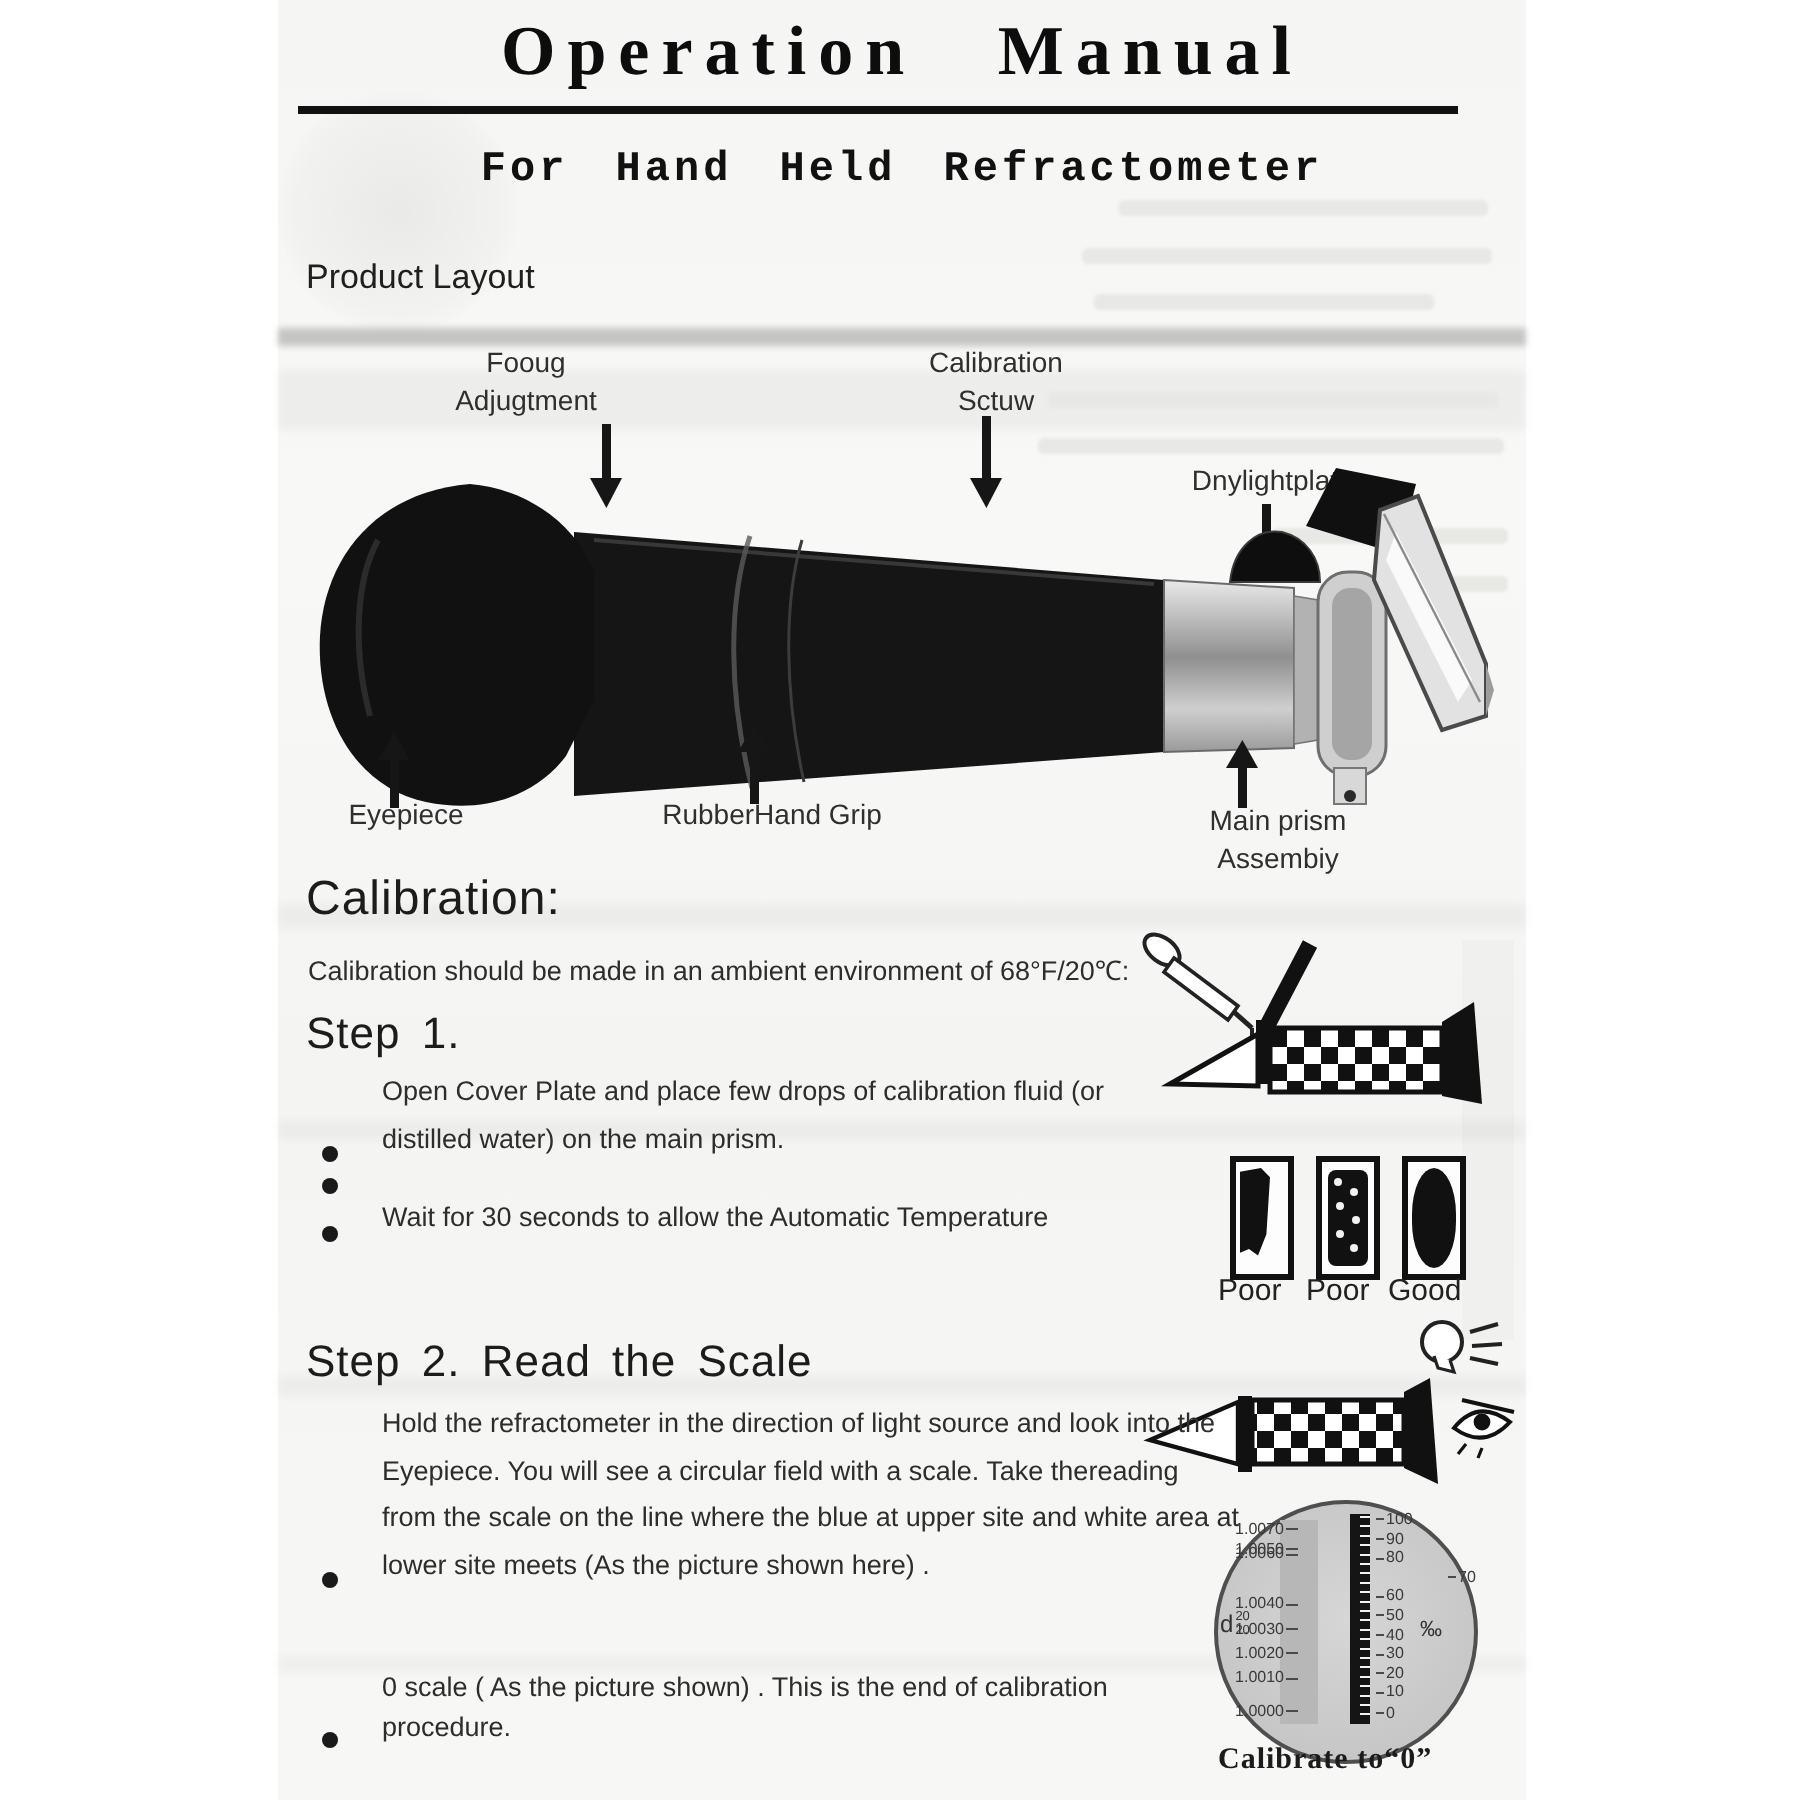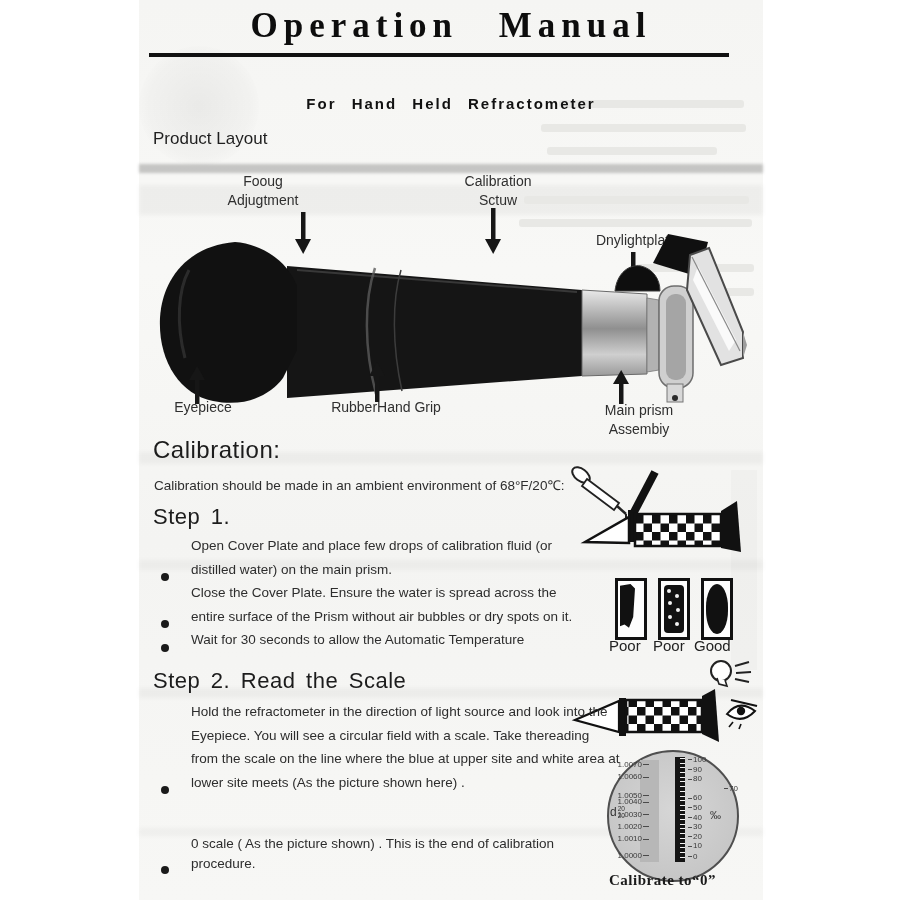--- a/index.html
+++ b/index.html
@@ -5,22 +5,22 @@
   html,body{margin:0;padding:0;background:#ffffff;}
   #canvas{position:relative;width:900px;height:900px;background:#ffffff;overflow:hidden;
           font-family:"Liberation Sans",sans-serif;color:#2b2b2b;}
   #scan-page{position:absolute;left:139px;top:0;width:624px;height:900px;
              background:linear-gradient(180deg,#f5f5f3 0%,#f8f8f6 30%,#f4f4f2 60%,#f7f7f5 100%);}
   .abs{position:absolute;}
   
   .title{top:6px;left:0;width:100%;text-align:center;font-family:"Liberation Serif",serif;
          font-weight:bold;font-size:35px;color:#0d0d0d;letter-spacing:6px;word-spacing:26px;}
   .title-rule{top:53px;left:10px;width:580px;height:4px;background:#111;}
-  .subtitle{top:74px;left:0;width:100%;text-align:center;font-family:Liberation Sans, sans-serif;
-            font-weight:bold;font-size:15px;color:#111;letter-spacing:2px;word-spacing:9px;margin-top:21px;}
+  .subtitle{top:74px;left:0;width:100%;text-align:center;font-family:Liberation Mono, monospace;
+            font-weight:bold;font-size:21px;color:#111;letter-spacing:2px;word-spacing:9px;}
   .h-product{top:129px;left:14px;font-size:17px;color:#1f1f1f;}
   .h-section{font-size:24px;color:#1c1c1c;letter-spacing:0.5px;}
   .h-step{font-size:22px;color:#1c1c1c;letter-spacing:0.5px;word-spacing:4px;}
   .diagram-label{font-size:14px;color:#2f2f2f;text-align:center;line-height:1.35;}
   .body-line{font-size:13.5px;color:#2d2d2d;}
   .bullet{display:flex;align-items:flex-end;}
   .bullet .dot{width:8px;height:8px;border-radius:50%;background:#1a1a1a;margin:8px 22px 0 8px;flex:none;}
   .blines{line-height:23.5px;font-size:13.5px;color:#2d2d2d;}
   .blines3{line-height:20px;font-size:13.5px;color:#2d2d2d;}
   .spread-label{font-size:15px;color:#222;}
@@ -165,24 +165,20 @@
     <div class="abs" style="left:14px;top:534px;width:450px;">
       <div class="bullet">
         <div class="dot"></div>
         <div class="blines">
           <div>Open Cover Plate and place few drops of calibration fluid (or</div>
           <div>distilled water) on the main prism.</div>
         </div>
       </div>
       <div class="bullet">
         <div class="dot"></div>
-        <div class="blines">
-          <div>Close the Cover Plate. Ensure the water is spread across the</div>
-          <div>entire surface of the Prism without air bubbles or dry spots on it.</div>
-        </div>
       </div>
       <div class="bullet">
         <div class="dot"></div>
         <div class="blines">
           <div>Wait for 30 seconds to allow the Automatic Temperature</div>
         </div>
       </div>
     </div>
 
     <svg class="abs" style="left:428px;top:464px;" width="192" height="88" viewBox="0 0 192 88">
@@ -275,21 +271,21 @@
       </div>
     </div>
 
     <div class="abs scale-circle">
       <div class="scale-band"></div>
       <div class="scale-bar">
           <div class="bar-ticks"></div>
         </div>
       <div class="ltick" style="top:8px;">1.0070</div>
       <div class="ltick" style="top:20.4px;">1.0060</div>
-      <div class="ltick" style="top:39px;">1.0050</div>
+      <div class="ltick" style="top:18px;">1.0050</div>
       <div class="ltick" style="top:45.2px;">1.0040</div>
       <div class="ltick" style="top:57.6px;">1.0030</div>
       <div class="ltick" style="top:70px;">1.0020</div>
       <div class="ltick" style="top:82.4px;">1.0010</div>
       <div class="ltick" style="top:99px;">1.0000</div>
       <div class="rtick" style="top:3px;">100</div>
       <div class="rtick" style="top:12.6px;">90</div>
       <div class="rtick" style="top:22.2px;">80</div>
       <div class="rtick" style="top:31.8px;margin-left:36px;">70</div>
       <div class="rtick" style="top:41.4px;">60</div>

